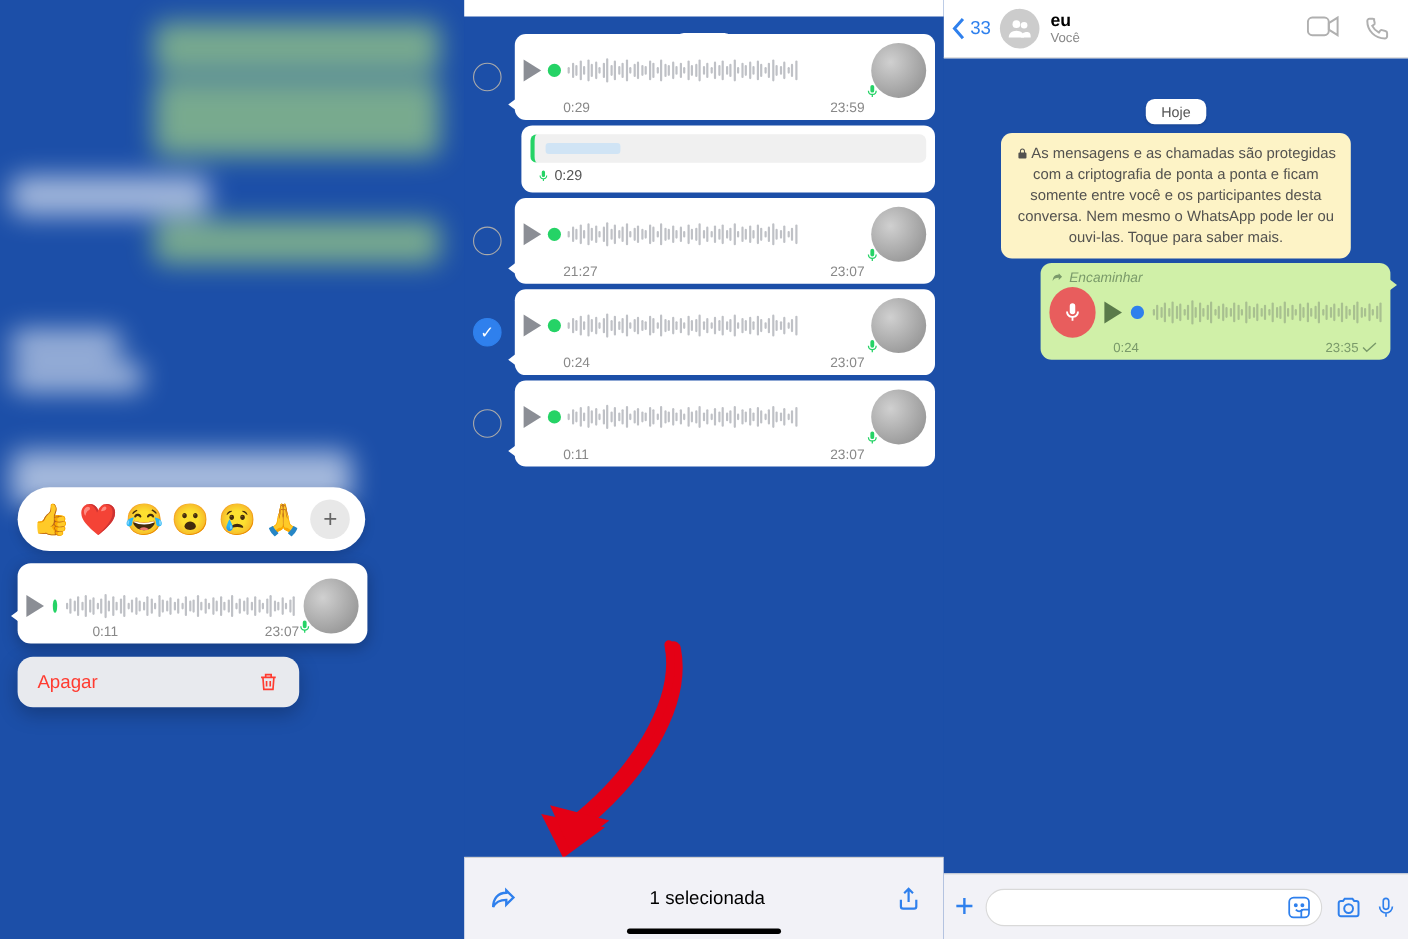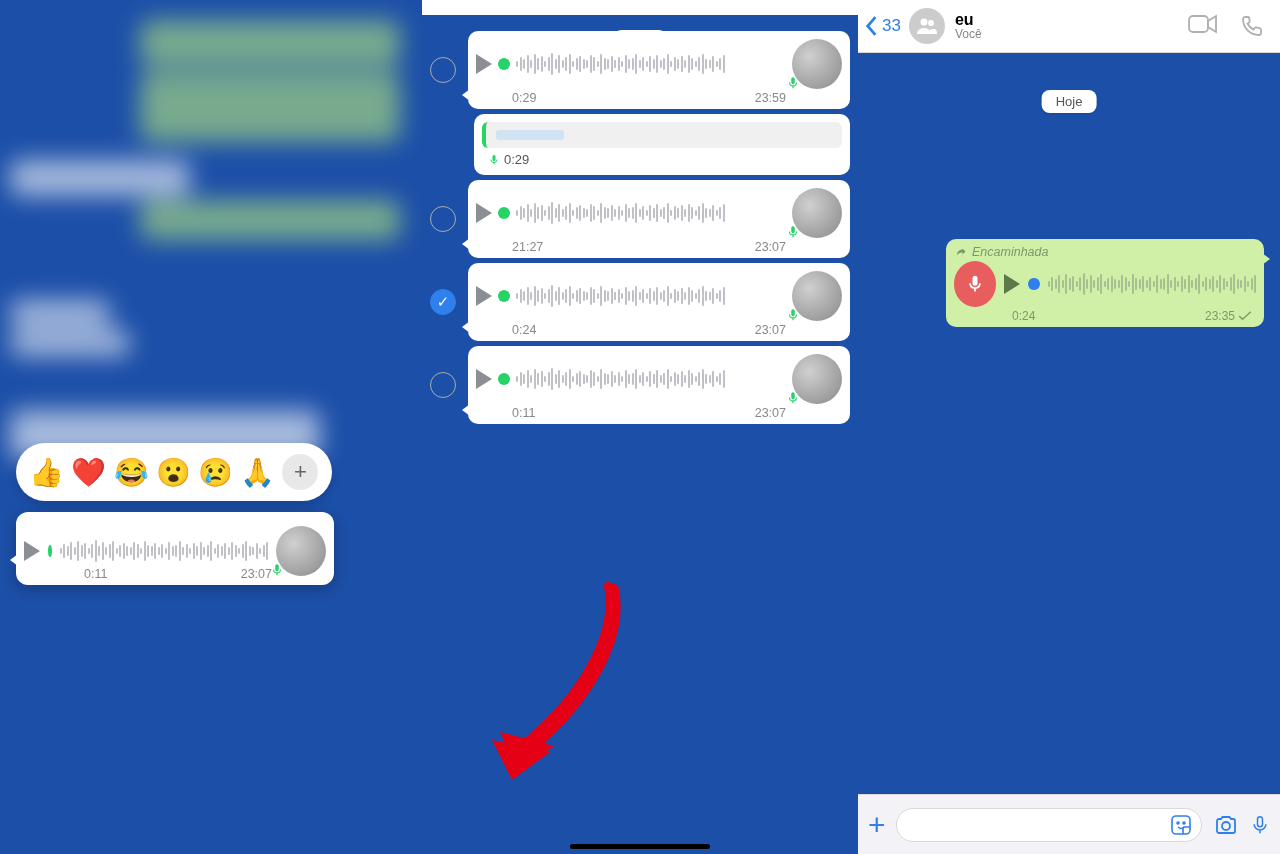--- a/index.html
+++ b/index.html
@@ -180,20 +180,26 @@
         <svg width="14" height="14" viewBox="0 0 24 24" fill="#25d366">
             <path d="M12 14a3 3 0 003-3V5a3 3 0 00-6 0v6a3 3 0 003 3zm5-3a5 5 0 01-10 0H5a7 7 0 006 6.9V21h2v-3.1A7 7 0 0019 11h-2z"></path>
           </svg>
       </span>
     </div>
     <div style="position:absolute;bottom:4px;left:68px;font-size:12.5px;color:#888">0:11</div>
     <div style="position:absolute;bottom:4px;right:62px;font-size:12.5px;color:#888">23:07</div>
   </div>
 
   <div class="ctx">
+    <div class="ctx-item danger">
+      <span>Apagar</span>
+      <svg class="ctx-ico" viewBox="0 0 24 24" fill="none" stroke="currentColor" stroke-width="1.8">
+          <path d="M4 7h16 M9 7V4h6v3 M6 7l1 13h10l1-13 M10 11v6 M14 11v6"></path>
+        </svg>
+    </div>
   </div>
 </div>
 
 <div class="panel p2">
   <div class="p2-top"></div>
   <div class="p2-date">Hoje</div>
   <div class="p2-msgs">
 
     <div class="sel-row">
       <div class="sel-circle"></div>
@@ -547,20 +553,29 @@
 
   </div>
 
   <svg class="arrow-annot" viewBox="0 0 160 200">
     <path d="M130 10 C 140 60, 100 130, 30 180" stroke="#e40015" stroke-width="14" fill="none" stroke-linecap="round"></path>
     <path d="M126 6 C 136 56, 96 126, 26 176" stroke="#e40015" stroke-width="8" fill="none" stroke-linecap="round"></path>
     <path d="M10 160 L30 200 L68 172 Z" fill="#e40015"></path>
     <path d="M18 152 L36 192 L72 166 Z" fill="#e40015"></path>
   </svg>
 
+  <div class="p2-bottom">
+    <svg class="fwd" width="30" height="26" viewBox="0 0 24 24" fill="none" stroke="#2f80ed" stroke-width="2">
+        <path d="M15 5l6 6-6 6v-4c-6 0-9 2-11 6 0-7 4-12 11-12V5z"></path>
+      </svg>
+    <span class="count">1 selecionada</span>
+    <svg class="share" width="24" height="28" viewBox="0 0 24 24" fill="none" stroke="#2f80ed" stroke-width="2">
+        <path d="M12 3v12 M8 7l4-4 4 4 M5 13v6a2 2 0 002 2h10a2 2 0 002-2v-6"></path>
+      </svg>
+  </div>
   <div class="home-ind"></div>
 </div>
 
 <div class="panel p3">
   <div class="p3-header">
     <span class="back">
       <svg width="14" height="22" viewBox="0 0 12 20" fill="none" stroke="#2f80ed" stroke-width="2.5">
           <path d="M10 2L3 10l7 8"></path>
         </svg>
     </span>
@@ -583,28 +598,34 @@
           <path d="M20 7l8-5v16l-8-5z"></path>
         </svg>
       <svg width="24" height="24" viewBox="0 0 24 24" fill="none" stroke="#b0b0b0" stroke-width="1.8">
           <path d="M5 3c-1 0-2 1-2 2 0 9 7 16 16 16 1 0 2-1 2-2v-3c0-1-.7-1.7-1.6-1.9l-3-.7c-.8-.2-1.6.2-2 .9l-.8 1.3c-2.6-1.3-4.8-3.5-6.1-6.1l1.3-.8c.7-.4 1.1-1.2.9-2l-.7-3C9.7 3.7 9 3 8 3H5z"></path>
         </svg>
     </div>
   </div>
 
   <div class="p3-date">Hoje</div>
 
+  <div class="p3-notice">
+    <svg style="display:inline;vertical-align:-2px" width="11" height="13" viewBox="0 0 24 24" fill="#53524f">
+        <path d="M12 2a5 5 0 00-5 5v3H6a2 2 0 00-2 2v8a2 2 0 002 2h12a2 2 0 002-2v-8a2 2 0 00-2-2h-1V7a5 5 0 00-5-5zm-3 5a3 3 0 016 0v3H9V7z"></path>
+      </svg>
+    <span>As mensagens e as chamadas são protegidas com a criptografia de ponta a ponta e ficam somente entre você e os participantes desta conversa. Nem mesmo o WhatsApp pode ler ou ouvi-las. Toque para saber mais.</span>
+  </div>
 
   <div class="p3-voice">
     <div class="tail"></div>
     <div class="fwd-lbl">
       <svg width="14" height="12" viewBox="0 0 24 24" fill="#7a9a6a">
           <path d="M15 5l6 6-6 6v-4c-6 0-9 2-11 6 0-7 4-12 11-12V5z"></path>
         </svg>
-      <span>Encaminhada</span>
+      <span>Encaminhar</span>
     </div>
     <div class="vrow">
       <div class="rec-avatar">
         <svg width="20" height="20" viewBox="0 0 24 24" fill="#fff">
             <path d="M12 14a3 3 0 003-3V5a3 3 0 00-6 0v6a3 3 0 003 3zm5-3a5 5 0 01-10 0H5a7 7 0 006 6.9V21h2v-3.1A7 7 0 0019 11h-2z"></path>
           </svg>
       </div>
       <div class="playbtn"></div>
       <div class="dot blue"></div>
       <div class="wave">

